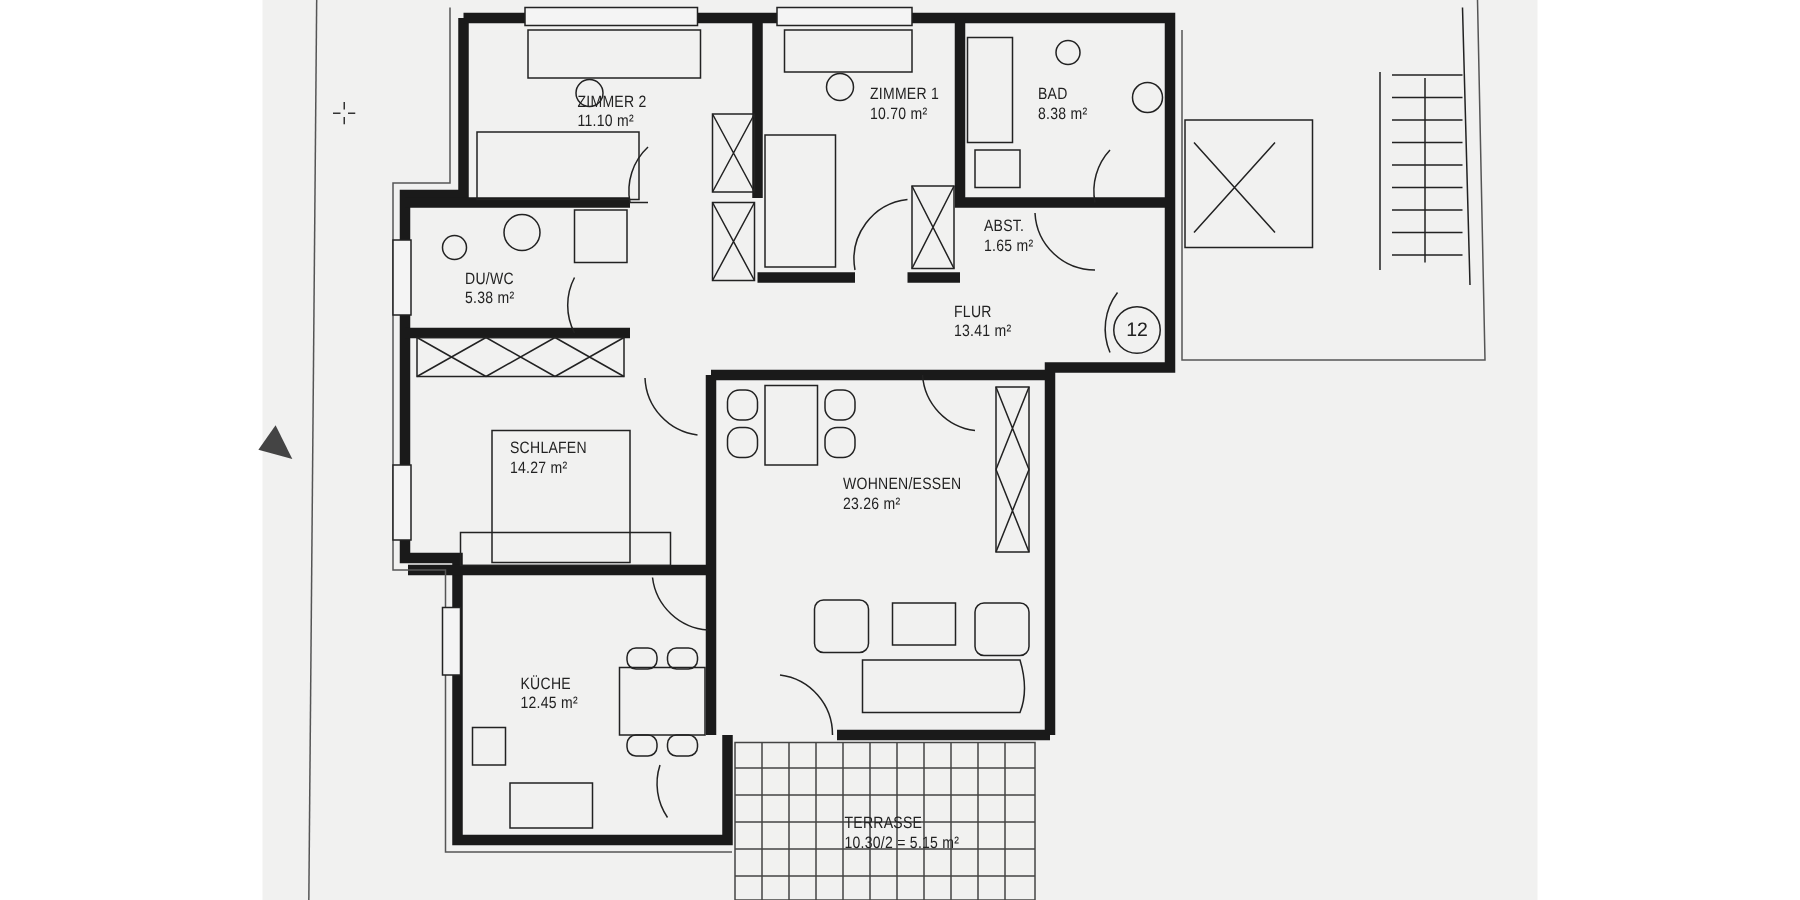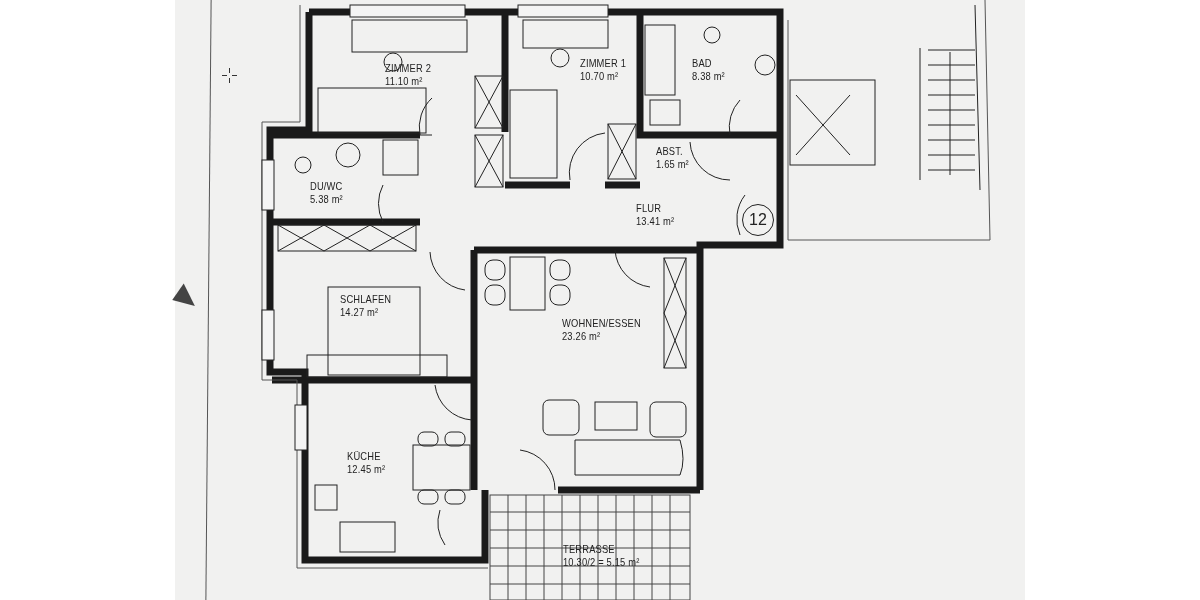--- a/index.html
+++ b/index.html
@@ -1,21 +1,21 @@
 <!DOCTYPE html>
 <html><head>
 <meta charset="utf-8">
 <style>
   html,body{margin:0;padding:0;background:#fff;}
   #stage{position:relative;width:1200px;height:600px;overflow:hidden;background:#fff;}
   .paper{position:absolute;left:175px;top:0;width:850px;height:600px;background:#f1f1f0;}
   .margin-line{position:absolute;left:208px;top:0;width:1px;height:600px;background:#555;transform:skewX(-0.5deg);}
   svg{position:absolute;left:0;top:0;}
   .lbl{position:absolute;font-family:"Liberation Sans",sans-serif;font-size:11px;color:#222;line-height:13px;transform:scaleX(0.85);transform-origin:left top;letter-spacing:0.2px;}
-  .badge{position:absolute;left:742px;top:204px;width:30px;height:30px;border:1.5px solid #222;border-radius:50%;font-family:"Liberation Sans",sans-serif;font-size:16px;text-align:center;line-height:30px;color:#222;}
+  .badge{position:absolute;left:742px;top:204px;width:30px;height:30px;border:1.5px solid #222;border-radius:50%;font-family:"Liberation Sans",sans-serif;font-size:13px;text-align:center;line-height:30px;color:#222;}
   .cursor{position:absolute;left:222px;top:68px;width:15px;height:15px;}
   .clip{position:absolute;left:176px;top:288px;width:0;height:0;border-top:12px solid transparent;border-bottom:8px solid transparent;border-left:22px solid #444;transform:rotate(35deg);}
 </style>
 </head>
 <body>
 
 <div id="stage">
   <div class="paper"></div>
   <div class="margin-line"></div>
   <div class="clip"></div>

